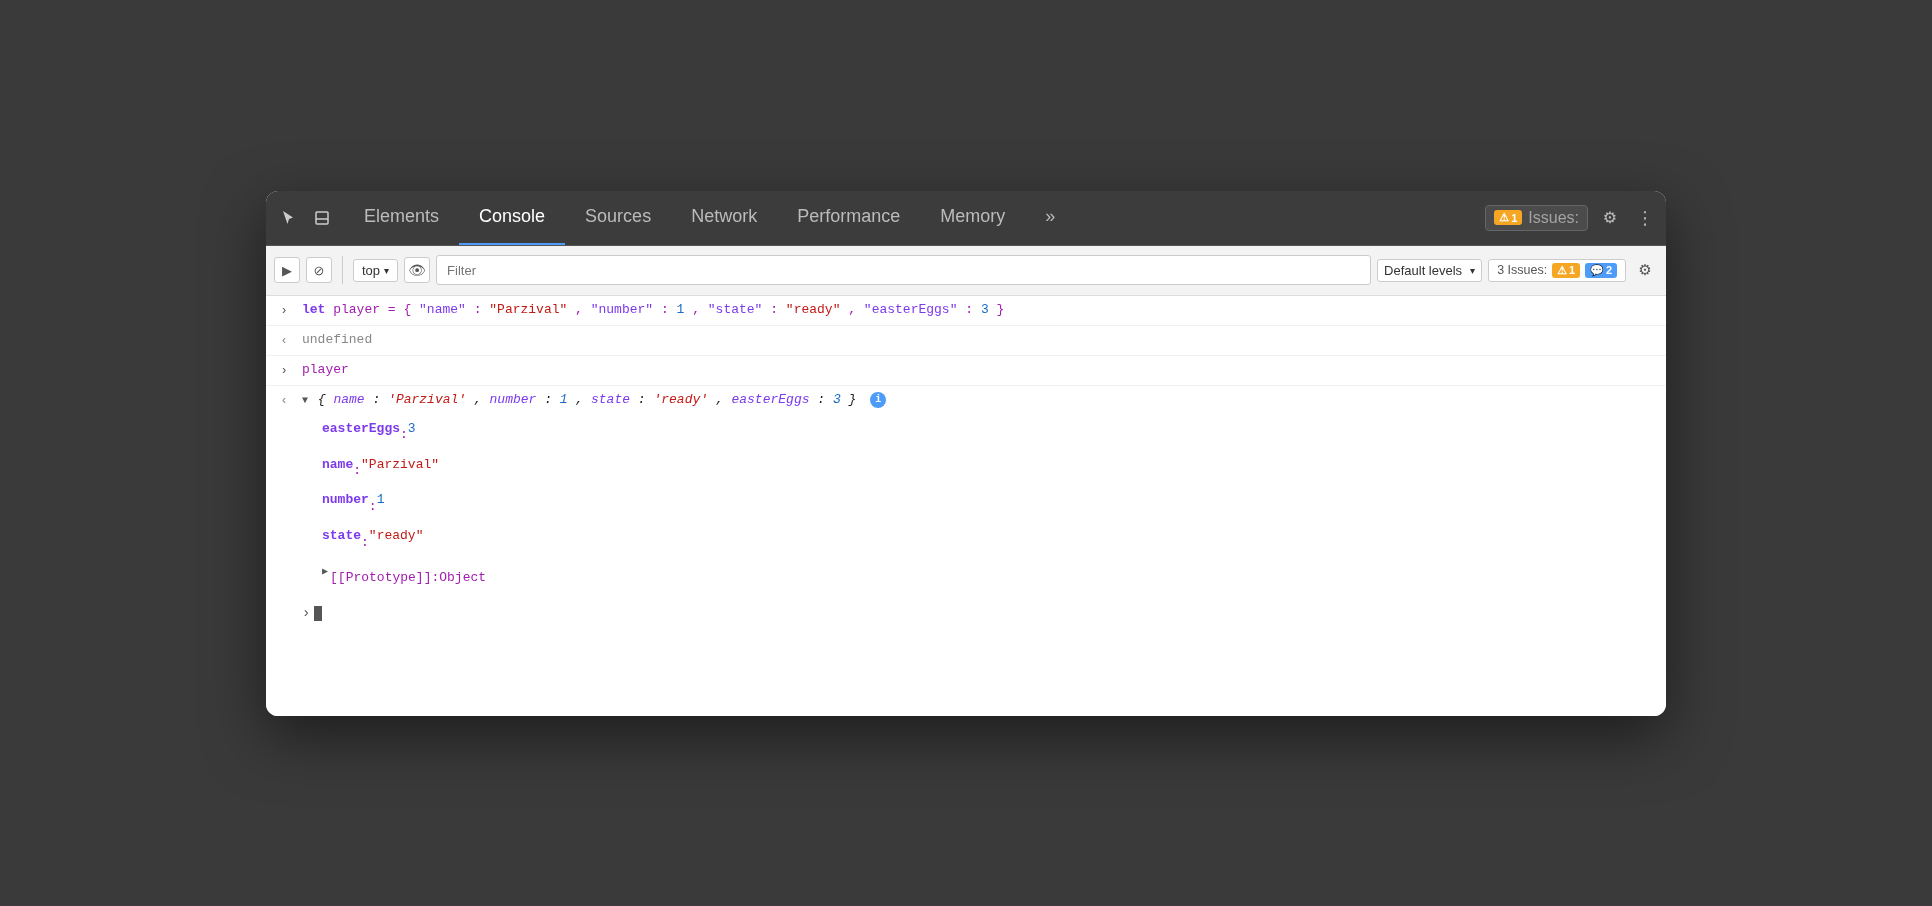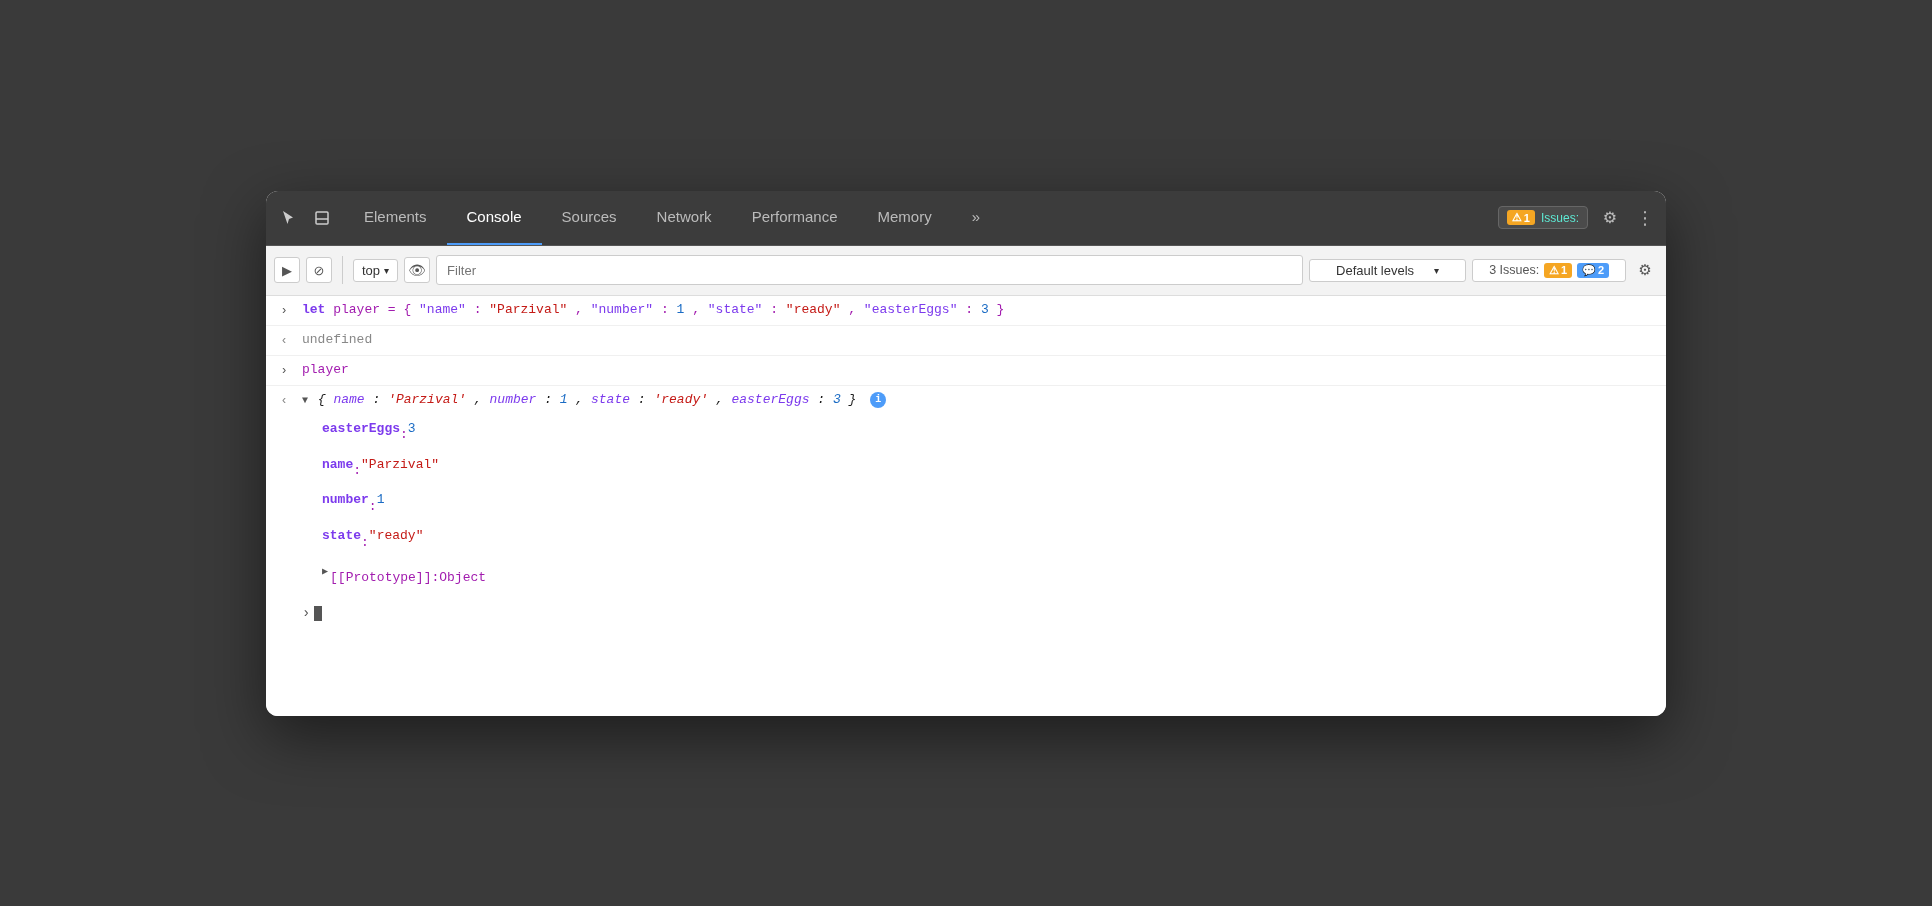--- a/index.html
+++ b/index.html
@@ -88,21 +88,21 @@
       display: flex;
       align-items: stretch;
       flex: 1;
     }
 
     .tab {
       display: flex;
       align-items: center;
       padding: 0 20px;
       color: #bbb;
-      font-size: 15px;
+      font-size: 18px;
       cursor: pointer;
       border-bottom: 2px solid transparent;
       white-space: nowrap;
       position: relative;
     }
 
     .tab.active {
       color: #fff;
       border-bottom: 2px solid #4d9cf9;
       background: transparent;
@@ -223,39 +223,39 @@
       padding: 12px 10px;
       font-size: 13px;
       color: #333;
       background: #fff;
       outline: none;
     }
 
     .default-levels {
       display: flex;
       align-items: center;
-      gap: 20px;
-      padding: 3px 26px;
+      gap: 8px;
+      padding: 3px 6px;
       border: 1px solid #ccc;
       border-radius: 3px;
       background: #fff;
       cursor: pointer;
       font-size: 13px;
       color: #333;
       white-space: nowrap;
     }
 
     .console-issues-badge {
       display: flex;
       align-items: center;
       gap: 5px;
       border: 1px solid #ccc;
       border-radius: 3px;
       background: #fff;
-      padding: 3px 16px;
+      padding: 3px 8px;
       font-size: 12.5px;
       color: #555;
       cursor: pointer;
     }
 
     .console-gear {
       width: 26px;
       height: 26px;
       display: flex;
       align-items: center;
@@ -412,21 +412,21 @@
         <span>»</span>
       </div>
     </div>
 
     <div class="tab-bar-right">
       <div class="issues-badge">
         <span class="badge-warn">
           <span>⚠</span>
           <span>1</span>
         </span>
-        <span style="font-size:12px;color:#5eead4;">Issues:</span>
+        <span style="font-size:16px;color:#a3a3a3;">Issues:</span>
       </div>
       <div class="gear-btn">
         <span>⚙</span>
       </div>
       <div class="more-btn">
         <span>⋮</span>
       </div>
     </div>
   </div>
 

